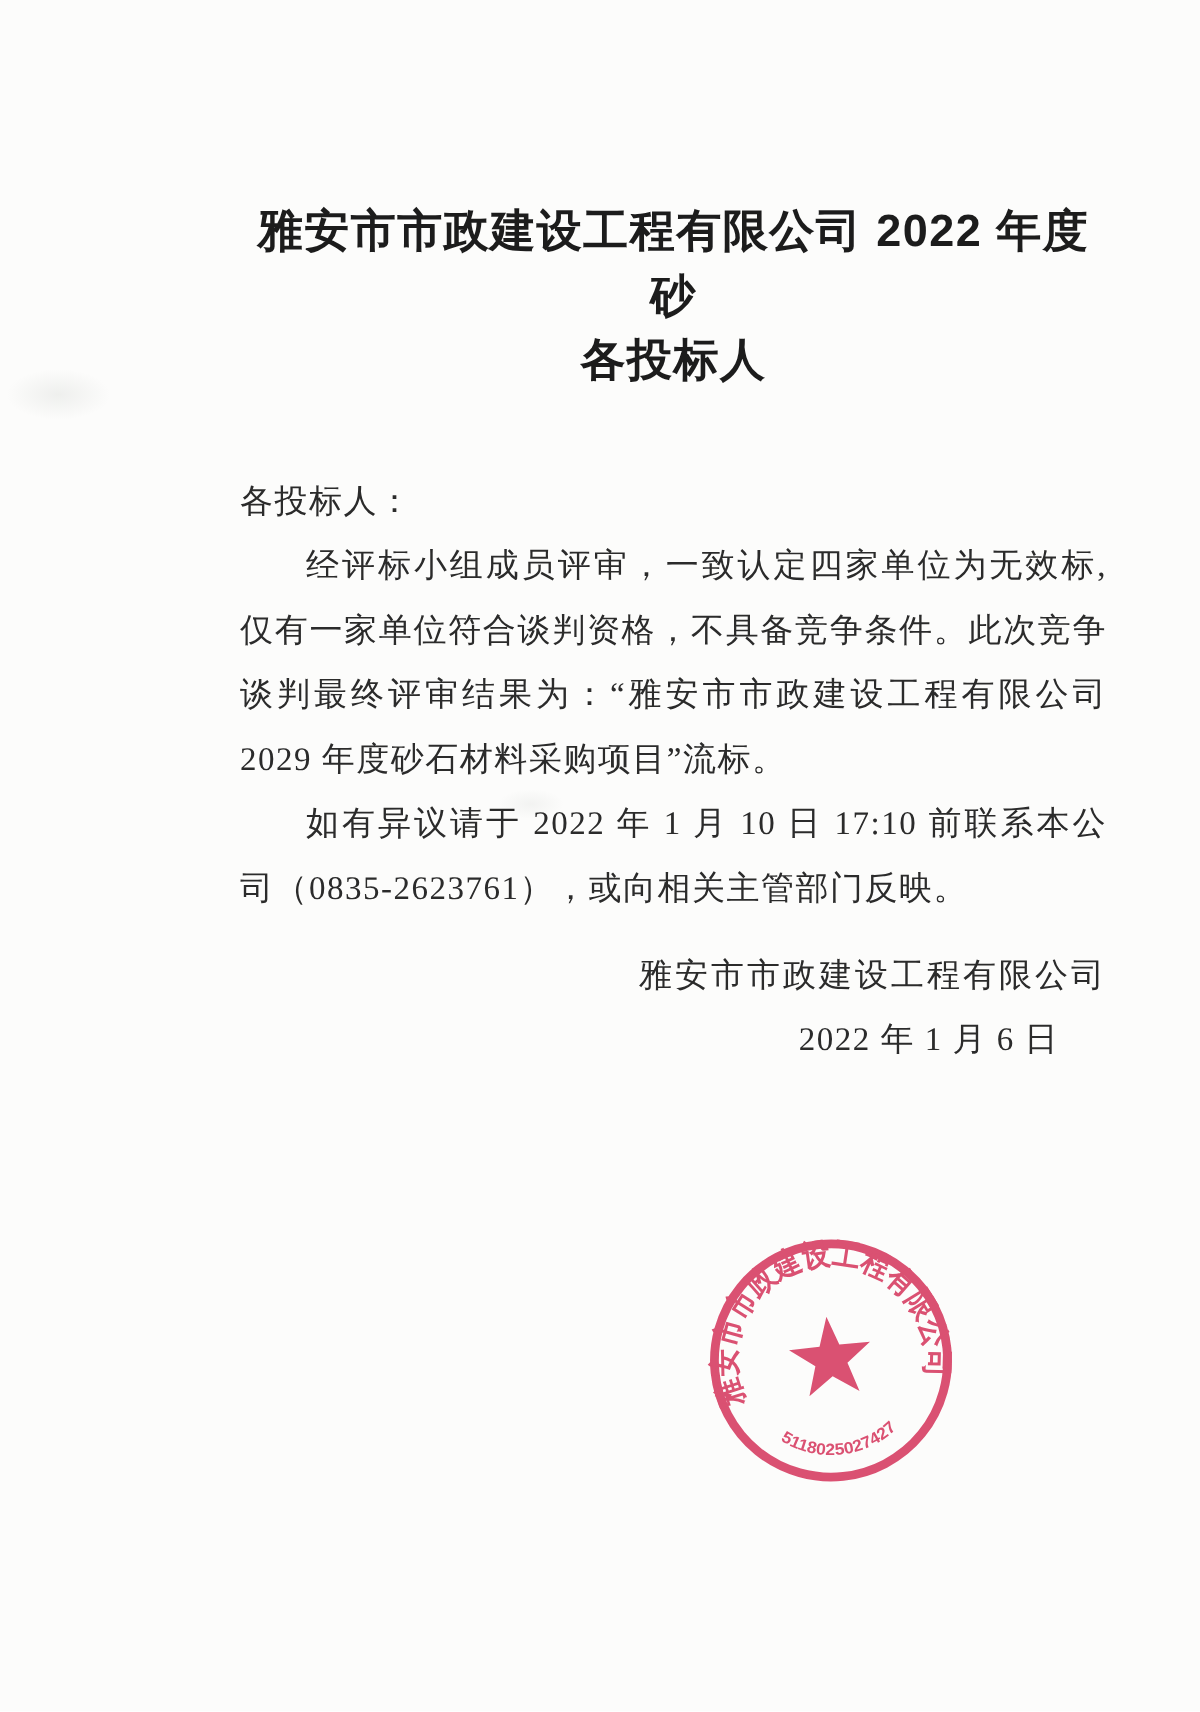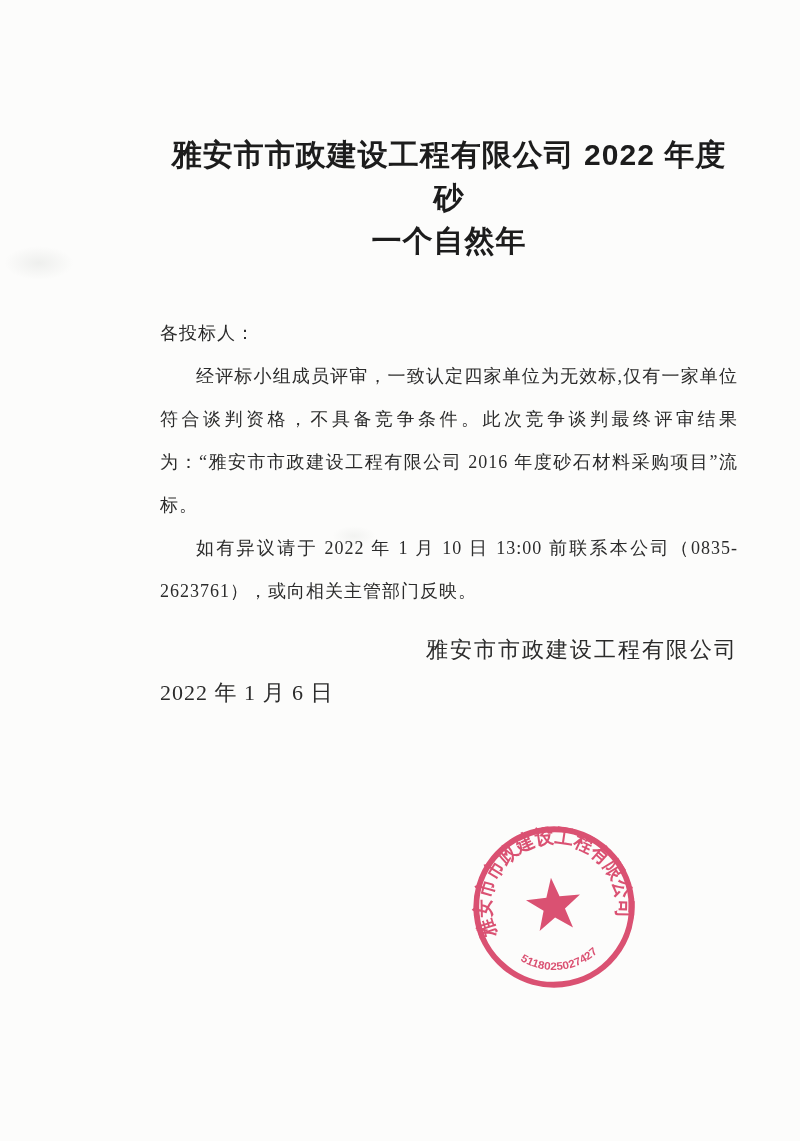--- a/index.html
+++ b/index.html
@@ -20,34 +20,34 @@
     text-align:center;
     font-family:"Liberation Sans","DejaVu Sans",sans-serif;
     font-weight:700;
     font-size:30px;
     line-height:43px;
     color:#1c1c1c;
     letter-spacing:1px;
   }
   .body-block {
     margin-top:50px;
-    font-size:18px;
+    font-size:22px;
     line-height:43px;
     text-align:justify;
     letter-spacing:1px;
   }
   .body-block p.indent { text-indent:2em; }
   .signature-block {
     margin-top:15px;
     font-size:22px;
     line-height:43px;
     letter-spacing:2px;
   }
   .sig-company { text-align:right; }
-  .sig-date { text-align:left; padding-right:32px; letter-spacing:1px; }
+  .sig-date { text-align:right; padding-right:32px; letter-spacing:1px; }
   .stamp {
     position:absolute;
     left:470px; top:823px;
     width:168px; height:168px;
     transform:rotate(-6deg);
     opacity:0.88;
     mix-blend-mode:multiply;
     pointer-events:none;
   }
   .smudge {
@@ -64,27 +64,27 @@
 
 <div class="page" style="background: rgb(252, 252, 251); color: rgb(43, 43, 43);">
 
   <div class="smudge smudge-a"></div>
   <div class="smudge smudge-b"></div>
 
   <div class="content">
 
     <div class="title-block">
       <div>雅安市市政建设工程有限公司 2022 年度砂</div>
-      <div>一个自然年</div>
+      <div>各投标人</div>
     </div>
 
     <div class="body-block">
       <p>各投标人：</p>
-      <p class="indent">经评标小组成员评审，一致认定四家单位为无效标,仅有一家单位符合谈判资格，不具备竞争条件。此次竞争谈判最终评审结果为：“雅安市市政建设工程有限公司 2016 年度砂石材料采购项目”流标。</p>
-      <p class="indent">如有异议请于 2022 年 1 月 10 日 13:00 前联系本公司（0835-2623761），或向相关主管部门反映。</p>
+      <p class="indent">经评标小组成员评审，一致认定四家单位为无效标,仅有一家单位符合谈判资格，不具备竞争条件。此次竞争谈判最终评审结果为：“雅安市市政建设工程有限公司 2029 年度砂石材料采购项目”流标。</p>
+      <p class="indent">如有异议请于 2022 年 1 月 10 日 17:10 前联系本公司（0835-2623761），或向相关主管部门反映。</p>
     </div>
 
     <div class="signature-block">
       <div class="sig-company">雅安市市政建设工程有限公司</div>
       <div class="sig-date">2022 年 1 月 6 日</div>
     </div>
 
   </div>
 
   <svg class="stamp" viewBox="0 0 200 200" xmlns="http://www.w3.org/2000/svg">

